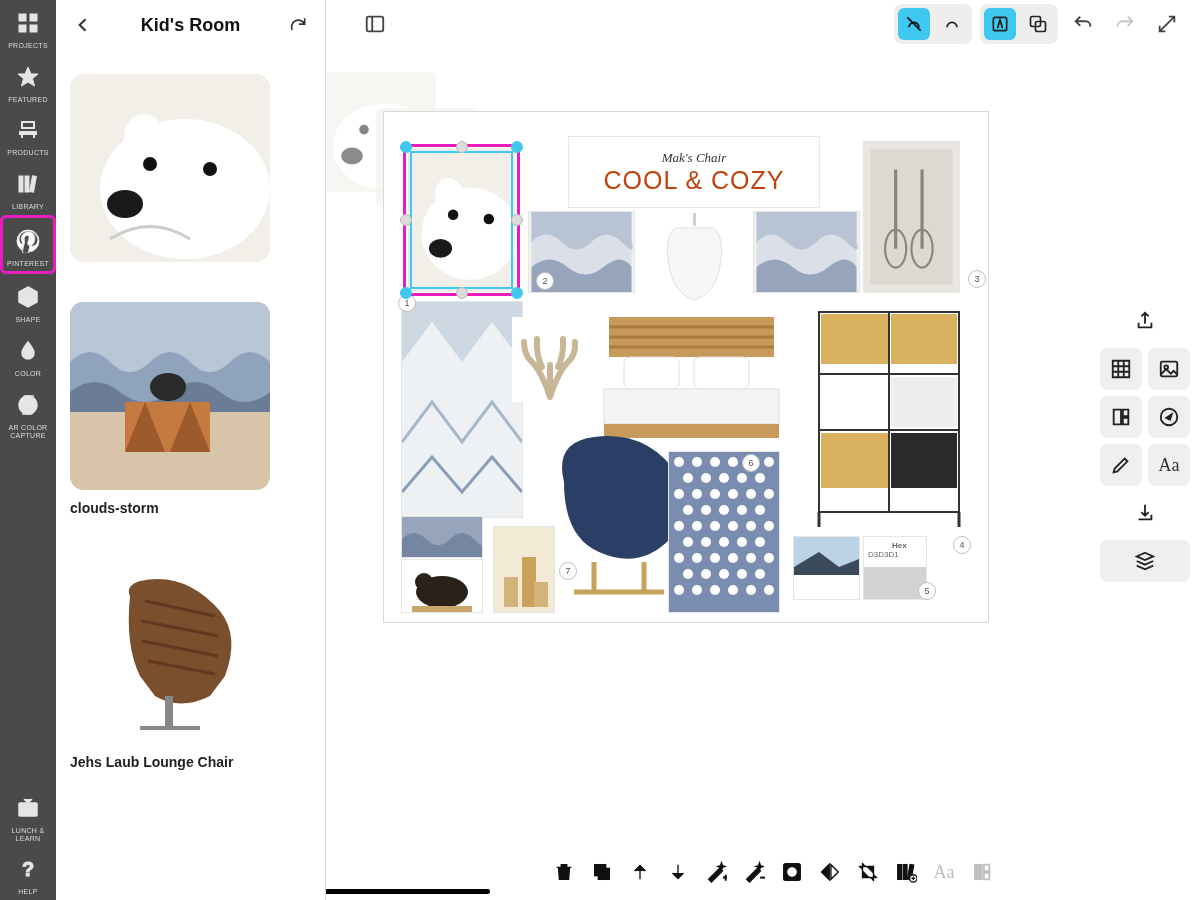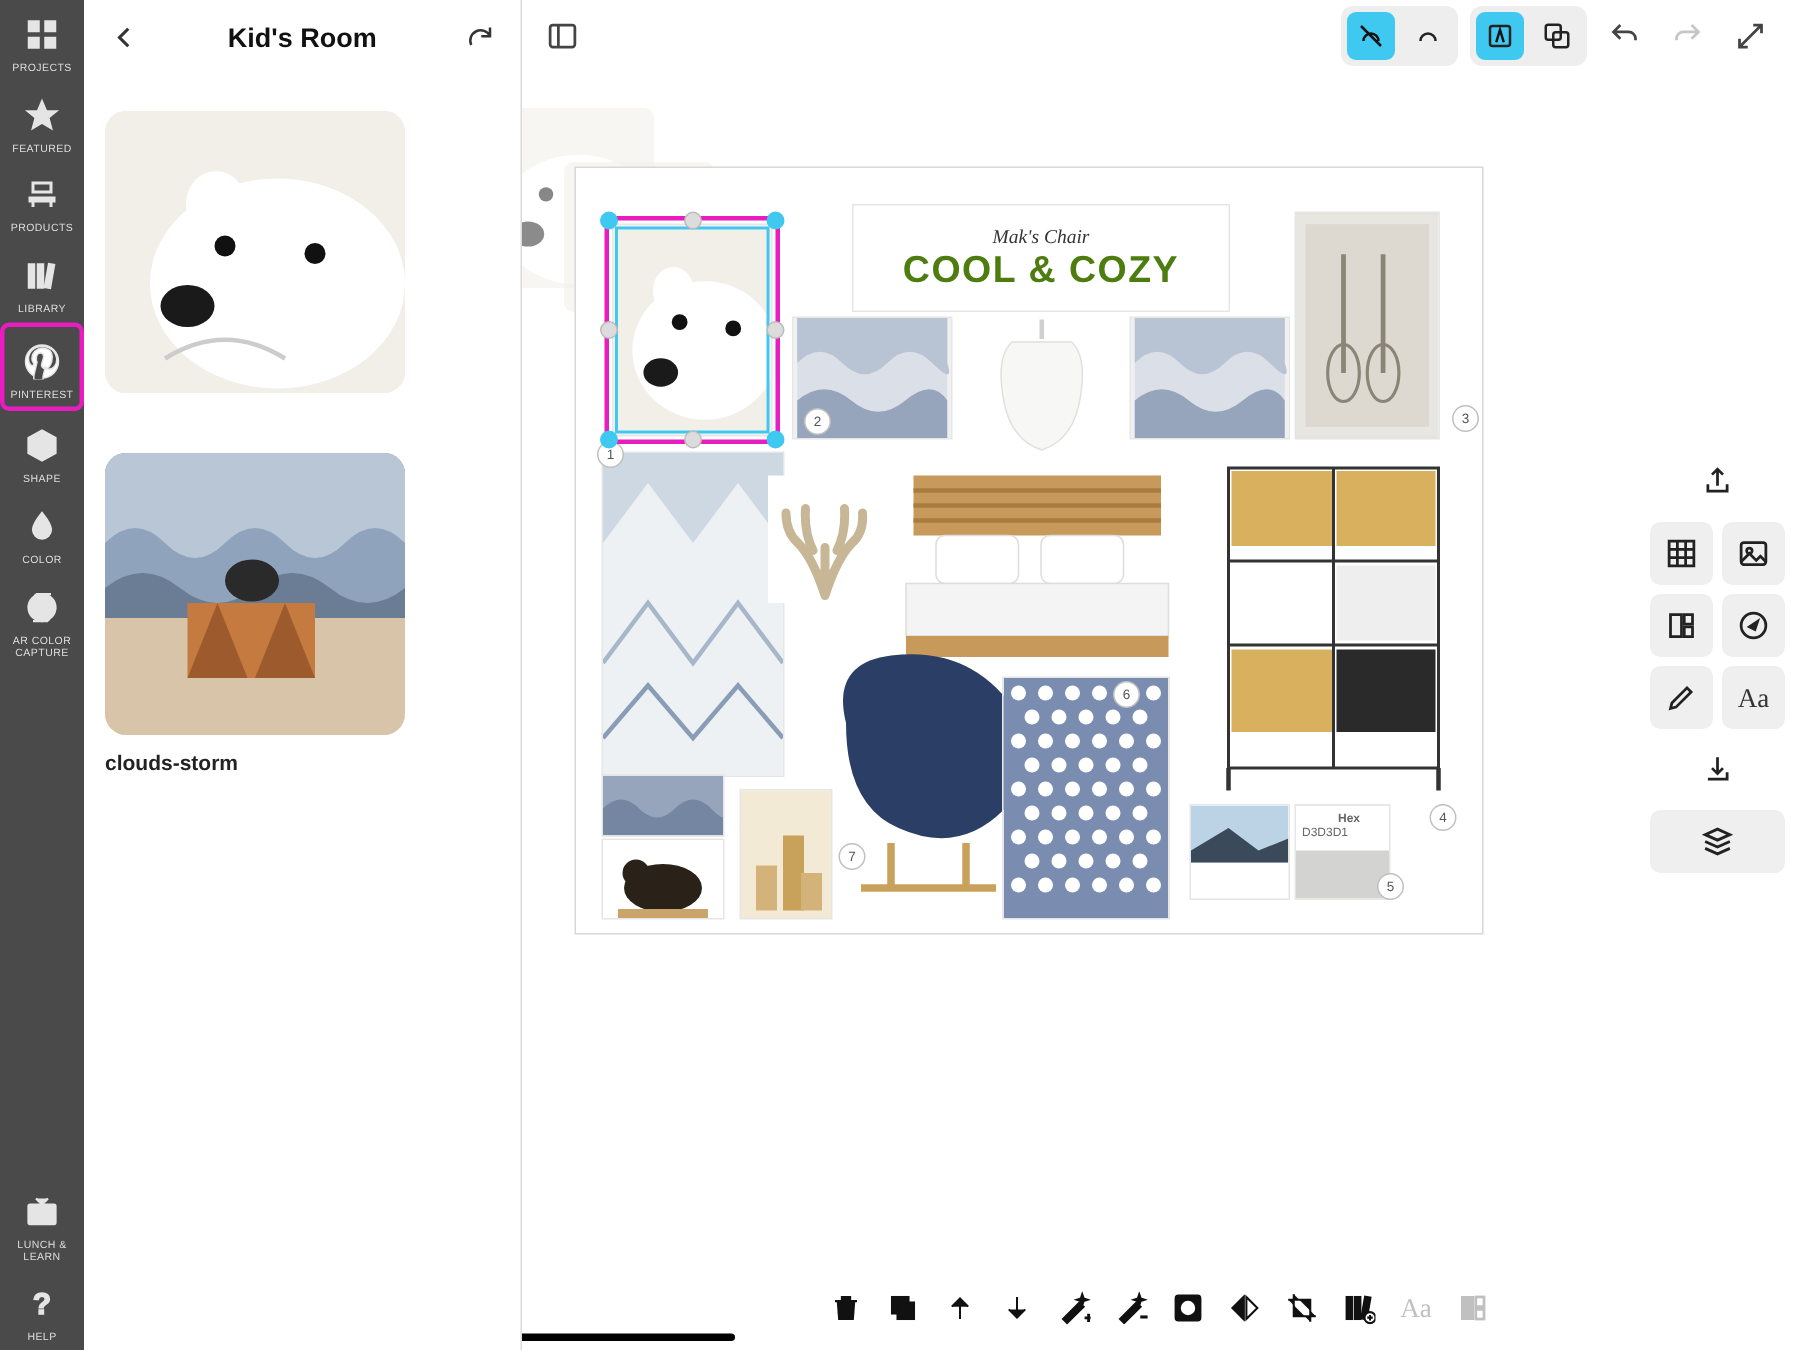--- a/index.html
+++ b/index.html
@@ -31,21 +31,21 @@
 .rail-sep { flex: 1; }
 .rail-item.highlight {
   position: relative;
   border: 3px solid #e81cbf;
   border-radius: 6px;
 }
 
 
 .panel {
   position: absolute; left: 56px; top: 0; bottom: 0;
-  width: 292px;
+  width: 270px;
   background: #fff;
   border-right: 1px solid #d9d9d9;
   display: flex; flex-direction: column;
   z-index: 20;
 }
 .panel-head {
   height: 50px;
   display: flex; align-items: center;
   padding: 0 10px;
   gap: 4px;
@@ -327,20 +327,31 @@
             <rect width="200" height="110" fill="#8fa4bc"></rect>
             <path d="M0 60 Q20 40 40 60 T80 60 T120 60 T160 60 T200 60 V0 H0 Z" fill="#b8c6d6"></path>
             <path d="M0 90 Q25 70 50 90 T100 90 T150 90 T200 90 V110 H0 Z" fill="#6a7d94"></path>
             <rect x="55" y="100" width="85" height="50" fill="#c57a3f"></rect>
             <path d="M55 150 L75 100 L95 150 Z" fill="#9c5a2d"></path>
             <path d="M100 150 L120 100 L140 150 Z" fill="#9c5a2d"></path>
             <ellipse cx="98" cy="85" rx="18" ry="14" fill="#2a2a2a"></ellipse>
           </svg>
       </div>
       <div class="pin-label">clouds-storm</div>
+    </div>
+    <div class="pin-card">
+      <div class="pin-thumb" style="background:#fff">
+        <svg viewBox="0 0 200 188">
+            <path d="M60 40 Q55 30 70 25 Q115 15 150 55 Q170 80 155 120 L140 140 Q110 155 85 140 L70 120 Q55 90 60 40 Z" fill="#7a4f2e"></path>
+            <path d="M75 45 L145 60 M72 65 L148 80 M72 85 L148 100 M78 105 L145 118" stroke="#5d3a20" stroke-width="3"></path>
+            <rect x="95" y="140" width="8" height="30" fill="#888"></rect>
+            <path d="M70 172 L130 172" stroke="#888" stroke-width="4"></path>
+          </svg>
+      </div>
+      <div class="pin-label">Jehs Laub Lounge Chair</div>
     </div>
   </div>
 </div>
 
 <div class="canvas-wrap">
 
   <div class="top-toolbar">
     <div class="plain-btn">
       <svg viewBox="0 0 24 24">
           <rect x="3" y="4" width="18" height="16" rx="2"></rect>
@@ -407,21 +418,21 @@
         <circle cx="40" cy="48" r="4" fill="#111"></circle>
         <circle cx="70" cy="50" r="4" fill="#111"></circle>
         <ellipse cx="30" cy="70" rx="9" ry="7" fill="#1a1a1a"></ellipse>
       </svg>
   </div>
 
   <div class="board-frame">
 
     <div class="item" style="left:185px; top:25px; width:250px; height:70px; background:#fff; flex-direction:column;">
       <div style="font-family:Georgia,serif; font-style:italic; font-size:13px; color:#333;">Mak's Chair</div>
-      <div style="font-size:25px; font-weight:700; letter-spacing:1px; color:#4d7c0f;">COOL &amp; COZY</div>
+      <div style="font-size:25px; font-weight:400; letter-spacing:1px; color:#c2410c;">COOL &amp; COZY</div>
     </div>
 
     <div class="item" style="left:145px; top:100px; width:105px; height:80px;">
       <svg viewBox="0 0 100 80">
           <rect width="100" height="80" fill="#dbe0e8"></rect>
           <path d="M0 30 Q15 15 30 30 T60 30 T90 30 T100 30 V0 H0Z" fill="#b8c3d4"></path>
           <path d="M0 55 Q18 40 36 55 T72 55 T100 55 V80 H0Z" fill="#97a5bc"></path>
         </svg>
     </div>
 

